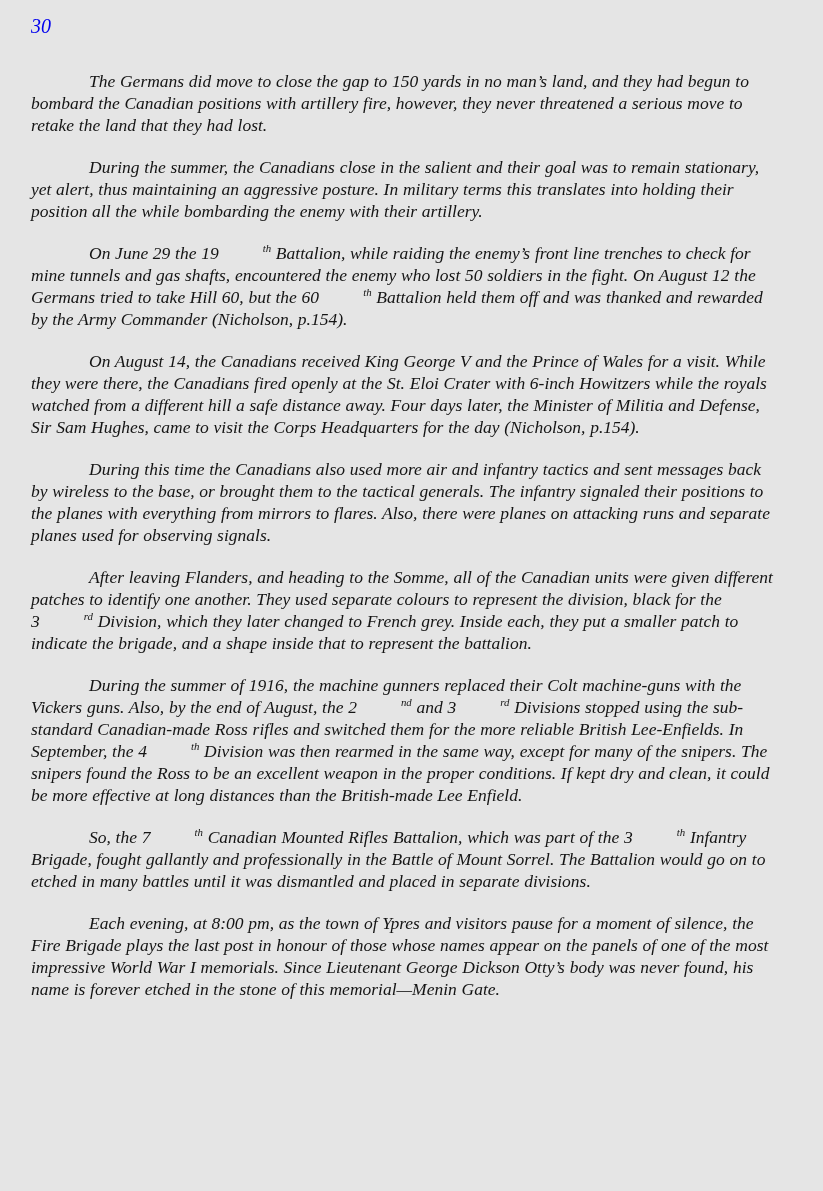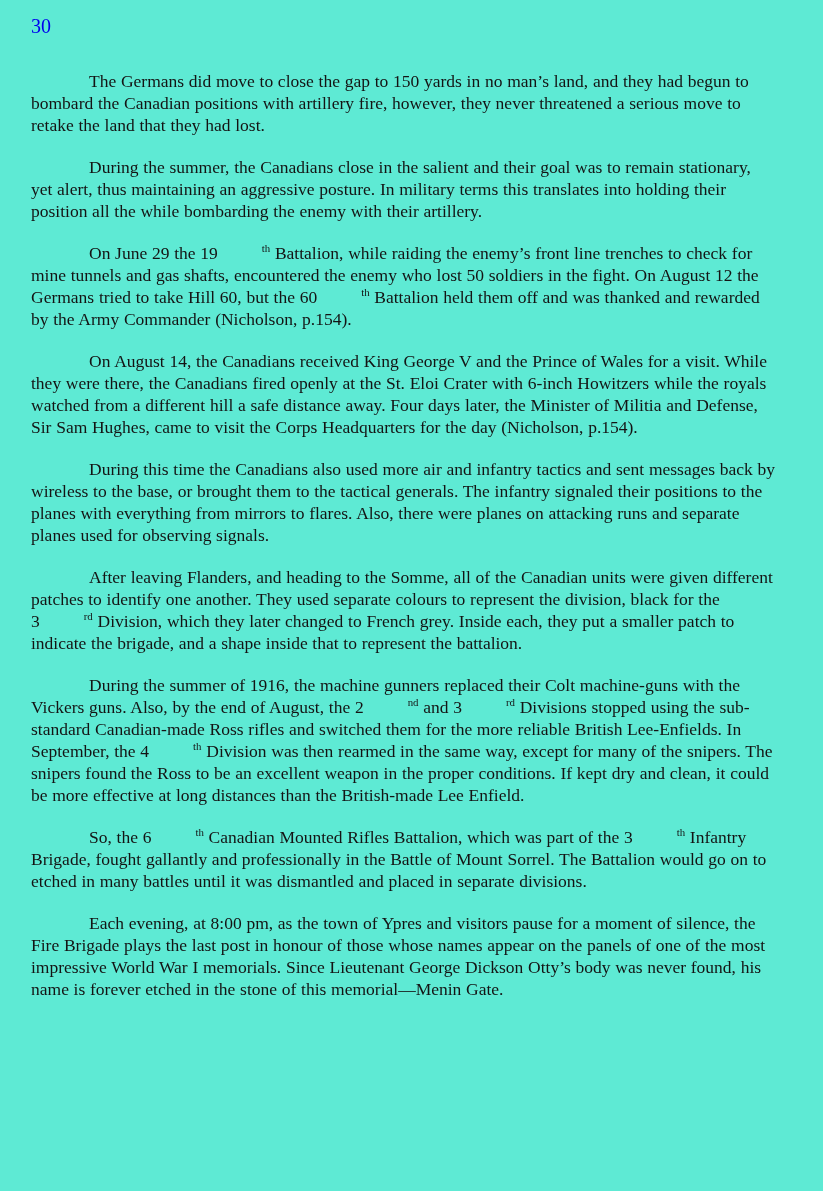--- a/index.html
+++ b/index.html
@@ -34,26 +34,26 @@
   .body-text p.para sup {
     font-size: 0.62em;
     line-height: 0;
     vertical-align: super;
     padding-left: 44px;
   }
 </style>
 </head>
 <body>
 
-<div class="page" style="color: rgb(20, 20, 20); background: #5eead4;">
+<div class="page" style="color: rgb(20, 20, 20); background: #e5e5e5; font-style: italic;">
   <div class="page-number" style="color: rgb(0, 0, 238);">30</div>
   <div class="body-text">
       <p class="para"><span>The Germans did move to close the gap to 150 yards in no man’s land, and they had begun to bombard the Canadian positions with artillery fire, however, they never threatened a serious move to retake the land that they had lost.</span></p>
       <p class="para"><span>During the summer, the Canadians close in the salient and their goal was to remain stationary, yet alert, thus maintaining an aggressive posture. In military terms this translates into holding their position all the while bombarding the enemy with their artillery.</span></p>
       <p class="para"><span>On June 29 the 19</span><sup>th</sup><span> Battalion, while raiding the enemy’s front line trenches to check for mine tunnels and gas shafts, encountered the enemy who lost 50 soldiers in the fight. On August 12 the Germans tried to take Hill 60, but the 60</span><sup>th</sup><span> Battalion held them off and was thanked and rewarded by the Army Commander (Nicholson, p.154).</span></p>
       <p class="para"><span>On August 14, the Canadians received King George V and the Prince of Wales for a visit. While they were there, the Canadians fired openly at the St. Eloi Crater with 6-inch Howitzers while the royals watched from a different hill a safe distance away. Four days later, the Minister of Militia and Defense, Sir Sam Hughes, came to visit the Corps Headquarters for the day (Nicholson, p.154).</span></p>
       <p class="para"><span>During this time the Canadians also used more air and infantry tactics and sent messages back by wireless to the base, or brought them to the tactical generals.  The infantry signaled their positions to the planes with everything from mirrors to flares. Also, there were planes on attacking runs and separate planes used for observing signals.</span></p>
       <p class="para"><span>After leaving Flanders, and heading to the Somme, all of the Canadian units were given different patches to identify one another.  They used separate colours to represent the division, black for the 3</span><sup>rd</sup><span> Division, which they later changed to French grey.  Inside each, they put a smaller patch to indicate the brigade, and a shape inside that to represent the battalion.</span></p>
       <p class="para"><span>During the summer of 1916, the machine gunners replaced their Colt machine-guns with the Vickers guns.  Also, by the end of August, the 2</span><sup>nd</sup><span> and 3</span><sup>rd</sup><span> Divisions stopped using the sub-standard Canadian-made Ross rifles and switched them for the more reliable British Lee-Enfields.  In September, the 4</span><sup>th</sup><span> Division was then rearmed in the same way, except for many of the snipers. The snipers found the Ross to be an excellent weapon in the proper conditions. If kept dry and clean, it could be more effective at long distances than the British-made Lee Enfield.</span></p>
-      <p class="para"><span>So, the 6</span><sup>th</sup><span> Canadian Mounted Rifles Battalion, which was part of the 3</span><sup>th</sup><span> Infantry Brigade, fought gallantly and professionally in the Battle of Mount Sorrel. The Battalion would go on to etched in many battles until it was dismantled and placed in separate divisions.</span></p>
+      <p class="para"><span>So, the 7</span><sup>th</sup><span> Canadian Mounted Rifles Battalion, which was part of the 3</span><sup>th</sup><span> Infantry Brigade, fought gallantly and professionally in the Battle of Mount Sorrel. The Battalion would go on to etched in many battles until it was dismantled and placed in separate divisions.</span></p>
       <p class="para"><span>Each evening, at 8:00 pm, as the town of Ypres and visitors pause for a moment of silence, the Fire Brigade plays the last post in honour of those whose names appear on the panels of one of the most impressive World War I memorials. Since Lieutenant George Dickson Otty’s body was never found, his name is forever etched in the stone of this memorial—Menin Gate.</span></p>
     </div>
 </div>
 
 </body></html>

